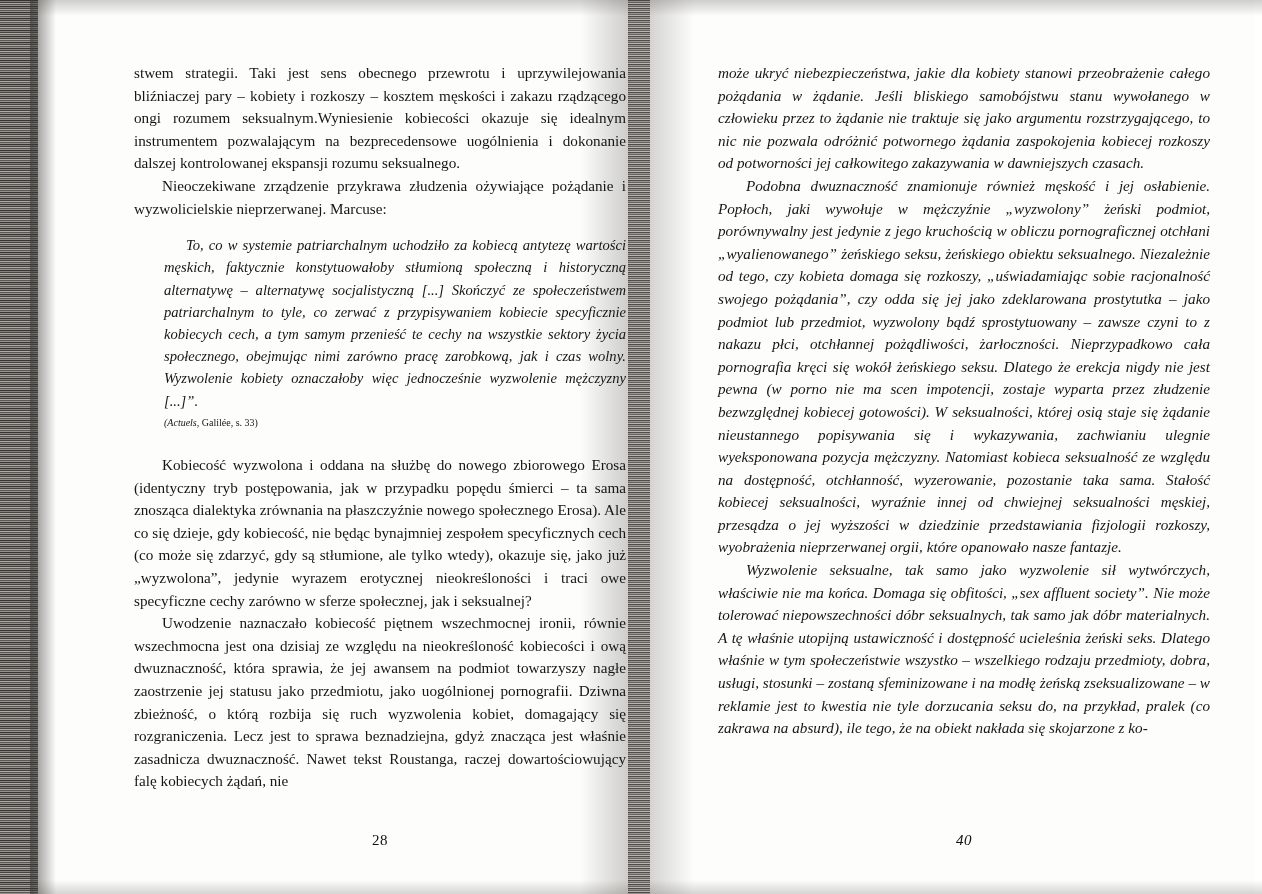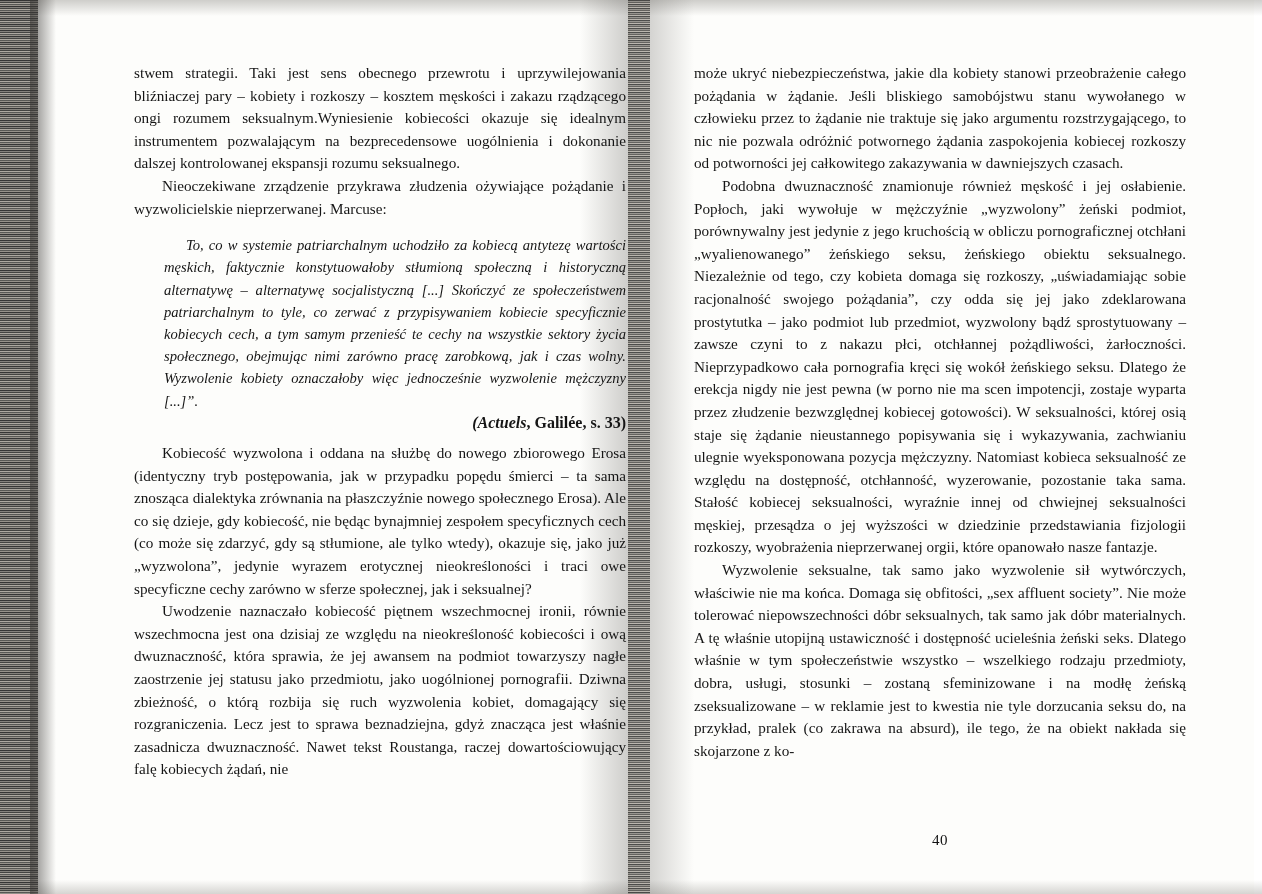--- a/index.html
+++ b/index.html
@@ -76,21 +76,21 @@
     left: 0; bottom: 0; width: 1262px; height: 14px;
     background: linear-gradient(to top, rgba(120,118,112,0.30), rgba(255,255,255,0));
   }
 
   .page {
     position: absolute;
     top: 0;
     height: 894px;
   }
   .page-left  { left: 56px;  width: 540px; }
-  .page-right { left: 676px; width: 540px; }
+  .page-right { left: 700px; width: 540px; font-style: italic; }
 
   .textblock {
     position: absolute;
     top: 62px;
     width: 492px;
     font-size: 15.2px;
     line-height: 22.6px;
     text-align: justify;
     hyphens: manual;
     color: #151515;
@@ -98,35 +98,33 @@
   .page-left .textblock  { left: 78px; }
   .page-right .textblock { left: 18px; }
 
   .textblock p {
     margin: 0;
   }
   .textblock p.indent {
     text-indent: 28px;
   }
   .quote {
-    margin: 14px 0 8px 0;
+    margin: 14px 0 20px 0;
     padding-left: 30px;
     font-style: italic;
     font-size: 14.6px;
     line-height: 22.2px;
     text-align: justify;
   }
   .quote p { margin: 0; }
   .quote p.first { text-indent: 22px; }
   .attribution {
     margin: 8px 0 14px 0;
-    text-align: right;
-    font-size: 16px;
+    font-size: 10px;
     font-style: normal;
-    font-weight: bold;
   }
   .attribution .ital { font-style: italic; }
 
   .folio {
     position: absolute;
     top: 832px;
     width: 492px;
     text-align: center;
     font-size: 15px;
     letter-spacing: 0.5px;
@@ -155,20 +153,21 @@
       <p class="indent">Nieoczekiwane zrządzenie przykrawa złudzenia ożywiające pożądanie i wyzwolicielskie nieprzerwanej. Marcuse:</p>
 
       <div class="quote">
         <p class="first">To, co w systemie patriarchalnym uchodziło za kobiecą antytezę wartości męskich, faktycznie konstytuowałoby stłumioną społeczną i historyczną alternatywę – alternatywę socjalistyczną [...] Skończyć ze społeczeństwem patriarchalnym to tyle, co zerwać z przypisywaniem kobiecie specyficznie kobiecych cech, a tym samym przenieść te cechy na wszystkie sektory życia społecznego, obejmując nimi zarówno pracę zarobkową, jak i czas wolny. Wyzwolenie kobiety oznaczałoby więc jednocześnie wyzwolenie mężczyzny [...]”.</p>
         <p class="attribution"><span class="ital">(Actuels</span><span>, Galilée, s. 33)</span></p>
       </div>
 
       <p class="indent">Kobiecość wyzwolona i oddana na służbę do nowego zbiorowego Erosa (identyczny tryb postępowania, jak w przypadku popędu śmierci – ta sama znosząca dialektyka zrównania na płaszczyźnie nowego społecznego Erosa). Ale co się dzieje, gdy kobiecość, nie będąc bynajmniej zespołem specyficznych cech (co może się zdarzyć, gdy są stłumione, ale tylko wtedy), okazuje się, jako już „wyzwolona”, jedynie wyrazem erotycznej nieokreśloności i traci owe specyficzne cechy zarówno w sferze społecznej, jak i seksualnej?</p>
       <p class="indent">Uwodzenie naznaczało kobiecość piętnem wszechmocnej ironii, równie wszechmocna jest ona dzisiaj ze względu na nieokreśloność kobiecości i ową dwuznaczność, która sprawia, że jej awansem na podmiot towarzyszy nagłe zaostrzenie jej statusu jako przedmiotu, jako uogólnionej pornografii. Dziwna zbieżność, o którą rozbija się ruch wyzwolenia kobiet, domagający się rozgraniczenia. Lecz jest to sprawa beznadziejna, gdyż znacząca jest właśnie zasadnicza dwuznaczność. Nawet tekst Roustanga, raczej dowartościowujący falę kobiecych żądań, nie</p>
     </div>
+    <div class="folio">28</div>
   </div>
 
   <div class="page page-right">
     <div class="textblock">
       <p>może ukryć niebezpieczeństwa, jakie dla kobiety stanowi przeobrażenie całego pożądania w żądanie. Jeśli bliskiego samobójstwu stanu wywołanego w człowieku przez to żądanie nie traktuje się jako argumentu rozstrzygającego, to nic nie pozwala odróżnić potwornego żądania zaspokojenia kobiecej rozkoszy od potworności jej całkowitego zakazywania w dawniejszych czasach.</p>
       <p class="indent">Podobna dwuznaczność znamionuje również męskość i jej osłabienie. Popłoch, jaki wywołuje w mężczyźnie „wyzwolony” żeński podmiot, porównywalny jest jedynie z jego kruchością w obliczu pornograficznej otchłani „wyalienowanego” żeńskiego seksu, żeńskiego obiektu seksualnego. Niezależnie od tego, czy kobieta domaga się rozkoszy, „uświadamiając sobie racjonalność swojego pożądania”, czy odda się jej jako zdeklarowana prostytutka – jako podmiot lub przedmiot, wyzwolony bądź sprostytuowany – zawsze czyni to z nakazu płci, otchłannej pożądliwości, żarłoczności. Nieprzypadkowo cała pornografia kręci się wokół żeńskiego seksu. Dlatego że erekcja nigdy nie jest pewna (w porno nie ma scen impotencji, zostaje wyparta przez złudzenie bezwzględnej kobiecej gotowości). W seksualności, której osią staje się żądanie nieustannego popisywania się i wykazywania, zachwianiu ulegnie wyeksponowana pozycja mężczyzny. Natomiast kobieca seksualność ze względu na dostępność, otchłanność, wyzerowanie, pozostanie taka sama. Stałość kobiecej seksualności, wyraźnie innej od chwiejnej seksualności męskiej, przesądza o jej wyższości w dziedzinie przedstawiania fizjologii rozkoszy, wyobrażenia nieprzerwanej orgii, które opanowało nasze fantazje.</p>
       <p class="indent">Wyzwolenie seksualne, tak samo jako wyzwolenie sił wytwórczych, właściwie nie ma końca. Domaga się obfitości, „sex affluent society”. Nie może tolerować niepowszechności dóbr seksualnych, tak samo jak dóbr materialnych. A tę właśnie utopijną ustawiczność i dostępność ucieleśnia żeński seks. Dlatego właśnie w tym społeczeństwie wszystko – wszelkiego rodzaju przedmioty, dobra, usługi, stosunki – zostaną sfeminizowane i na modłę żeńską zseksualizowane – w reklamie jest to kwestia nie tyle dorzucania seksu do, na przykład, pralek (co zakrawa na absurd), ile tego, że na obiekt nakłada się skojarzone z ko-</p>
     </div>
     <div class="folio">40</div>
   </div>

